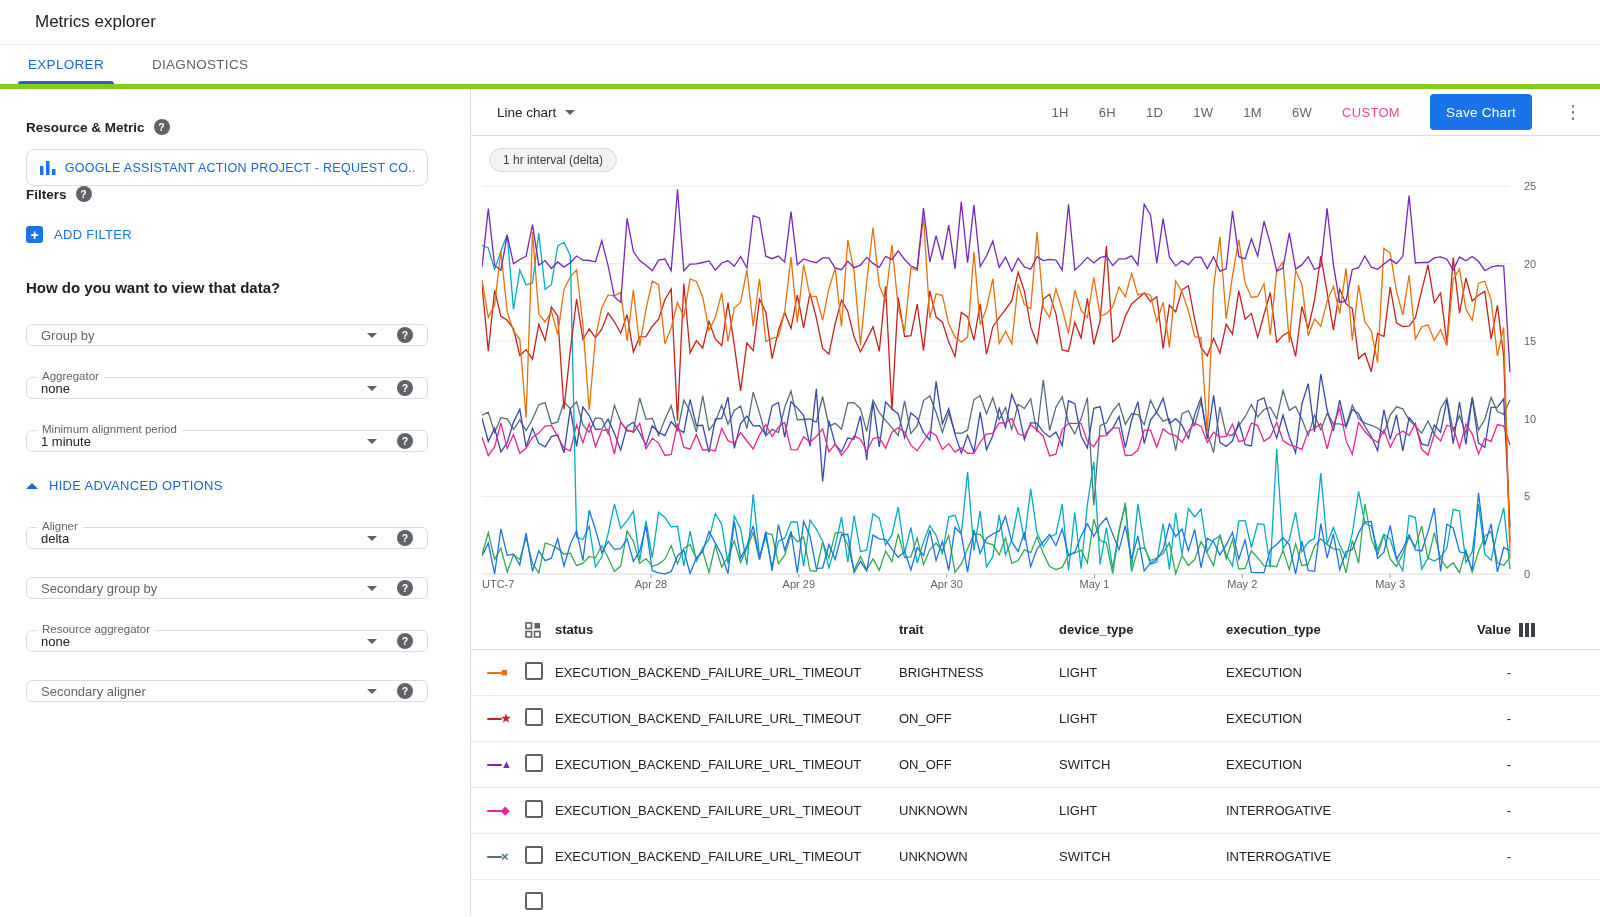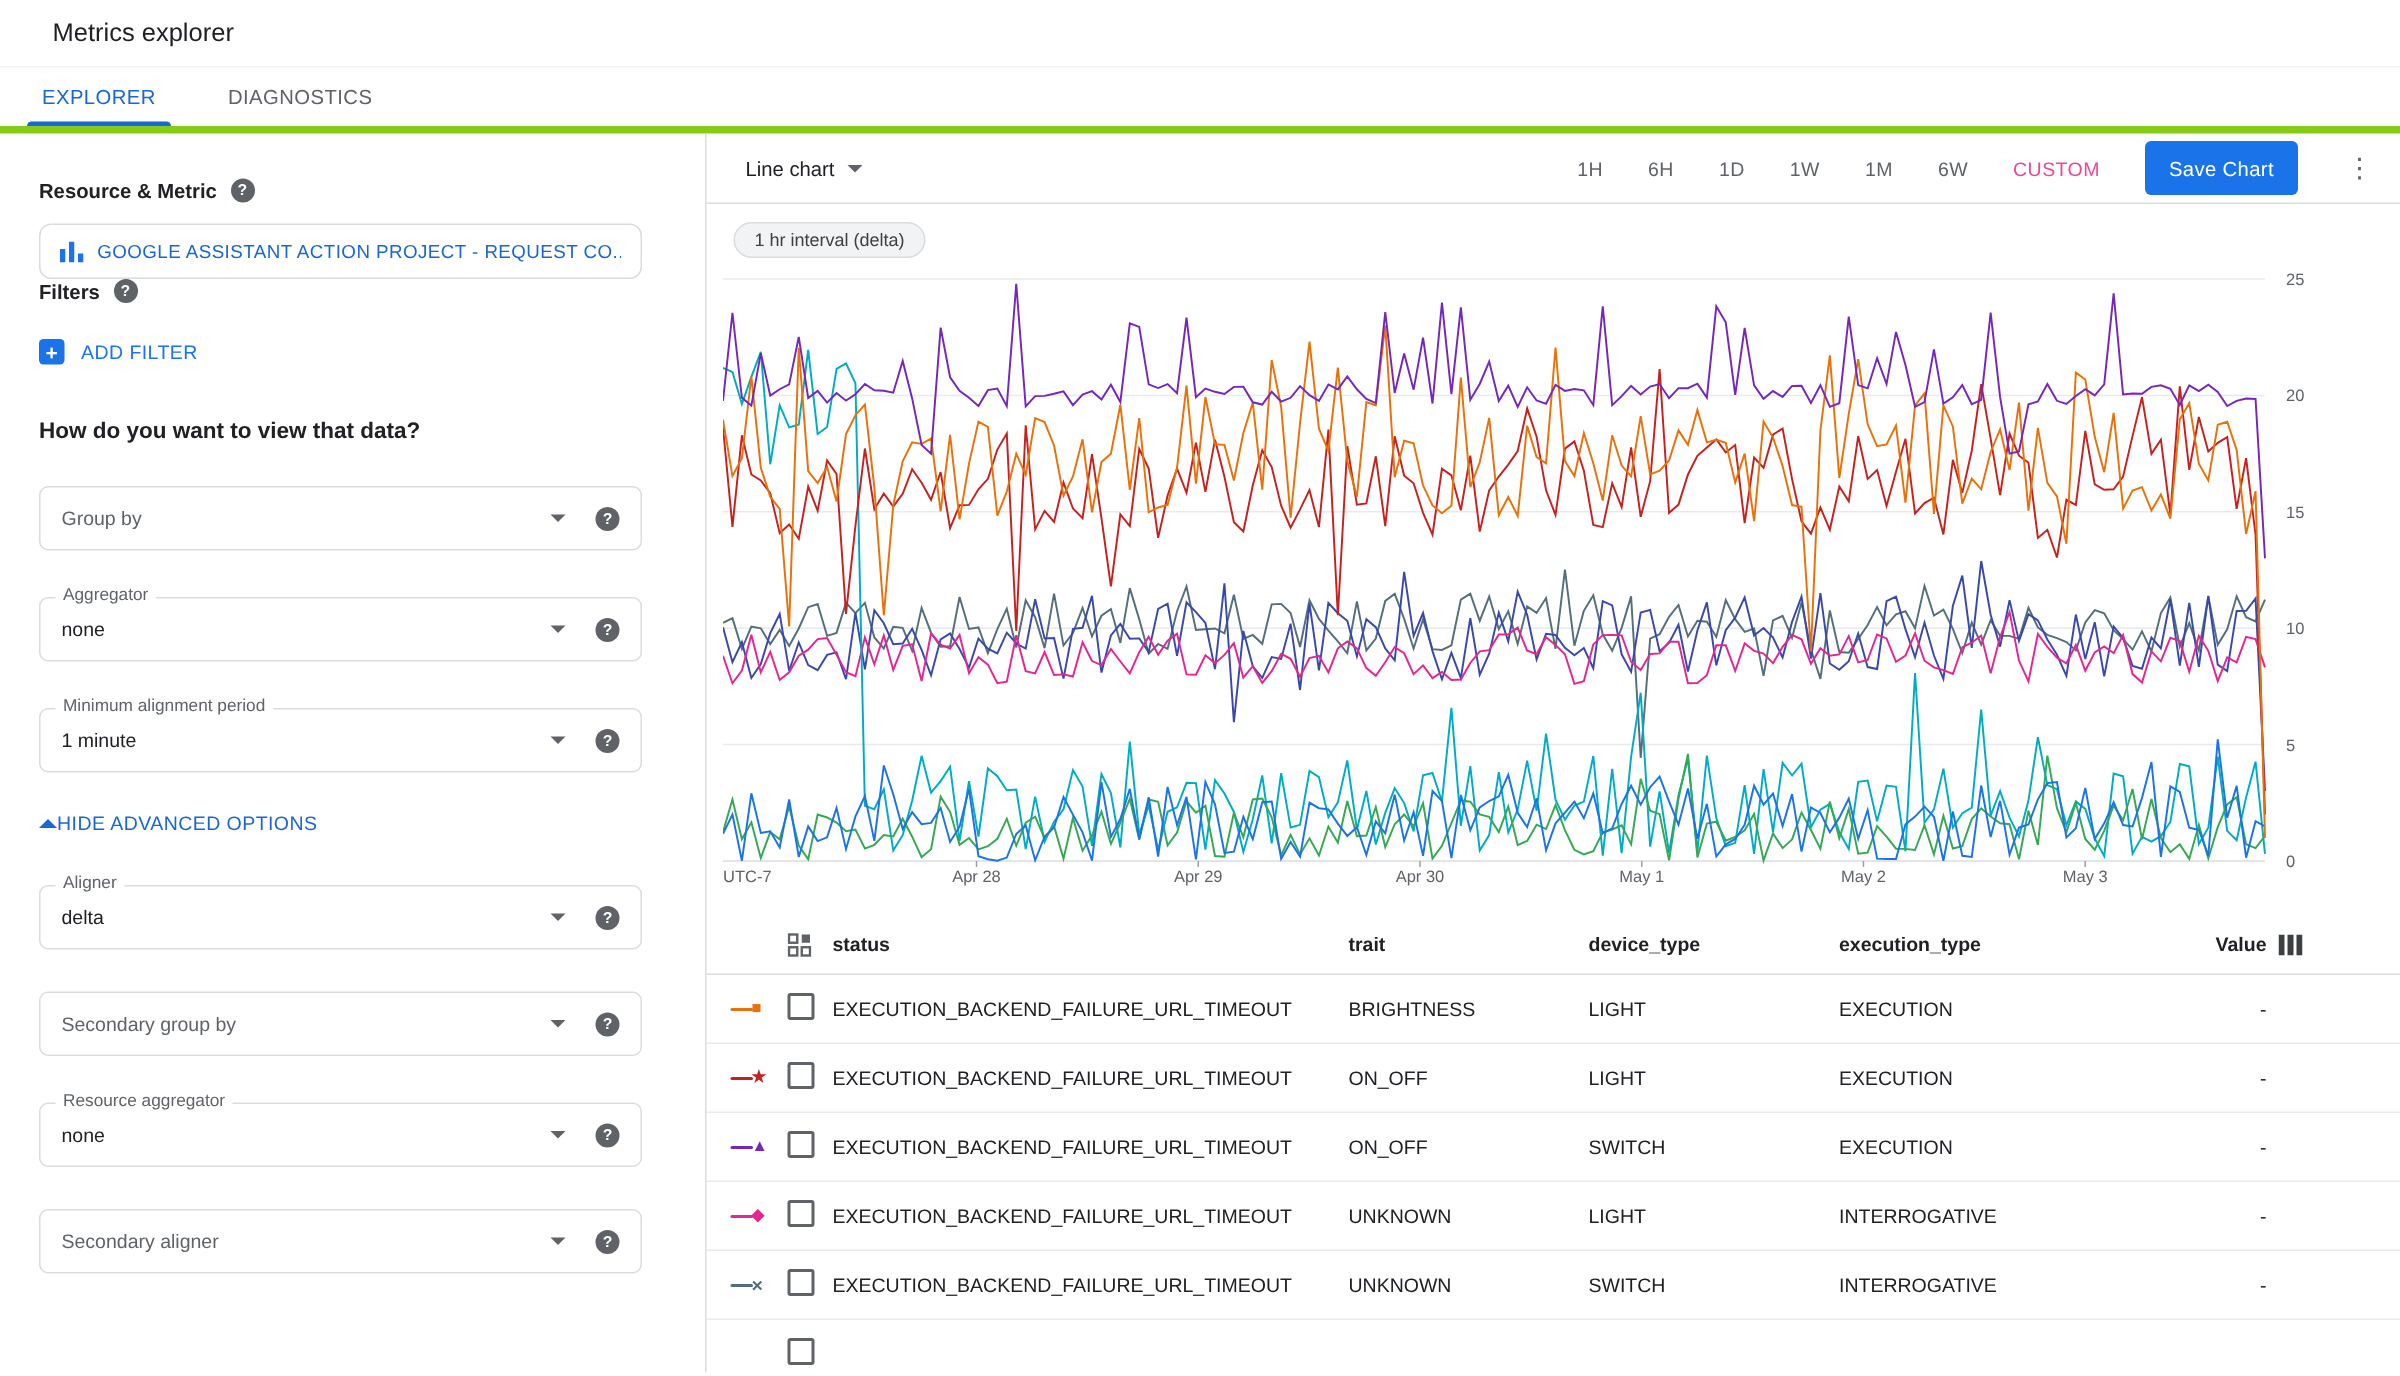--- a/index.html
+++ b/index.html
@@ -40,31 +40,31 @@
                         white-space:nowrap; overflow:hidden; }
 
   .filters-label { }
   .add-filter { margin-top:24px; display:flex; align-items:center; gap:11px; cursor:pointer; width:max-content; }
   .plus-box { width:17px; height:17px; border-radius:3px; background:#1a73e8; color:#fff; display:flex;
               align-items:center; justify-content:center; font-size:14px; font-weight:700; line-height:1; }
   .add-filter-label { color:#1a73e8; font-size:13px; font-weight:500; letter-spacing:.3px; }
 
   .view-q { margin-top:36px; font-size:15px; font-weight:700; }
 
-  .field-row { margin-top:28px; position:relative; width:402px; height:43px; border:1px solid #dadce0;
+  .field-row { margin-top:28px; position:relative; width:402px; height:22px; border:1px solid #dadce0;
                border-radius:6px; display:flex; align-items:center; padding:0 14px; background:#fff; cursor:pointer; }
   .field-row.labeled { margin-top:31px; }
   .float-label { position:absolute; top:-8px; left:10px; background:#fff; padding:0 5px; font-size:11.5px;
                  font-weight:500; color:#5f6368; white-space:nowrap; }
   .field-value { flex:1; font-size:13px; color:#202124; }
   .placeholder { color:#5f6368; }
   .dd-arrow { width:0; height:0; border-left:5px solid transparent; border-right:5px solid transparent;
               border-top:5px solid #5f6368; margin-right:20px; flex:none; }
 
-  .advanced-toggle { margin-top:26px; display:flex; align-items:center; color:#1967d2;
+  .advanced-toggle { margin-top:26px; display:flex; align-items:center; gap:11px; color:#1967d2;
                      font-size:13px; font-weight:500; letter-spacing:.3px; cursor:pointer; width:max-content; }
   .up-arrow { width:0; height:0; border-left:6px solid transparent; border-right:6px solid transparent;
               border-bottom:6px solid #1967d2; }
   .advanced-toggle + .field-row { margin-top:34px; }
 
   
   .right-panel { flex:1; display:flex; flex-direction:column; overflow:hidden; }
   .chart-toolbar { height:47px; flex:none; display:flex; align-items:center; border-bottom:1px solid #dadce0;
                    padding:0 16px 0 26px; }
   .chart-type { display:flex; align-items:center; gap:9px; font-size:13.5px; font-weight:500; cursor:pointer; }

